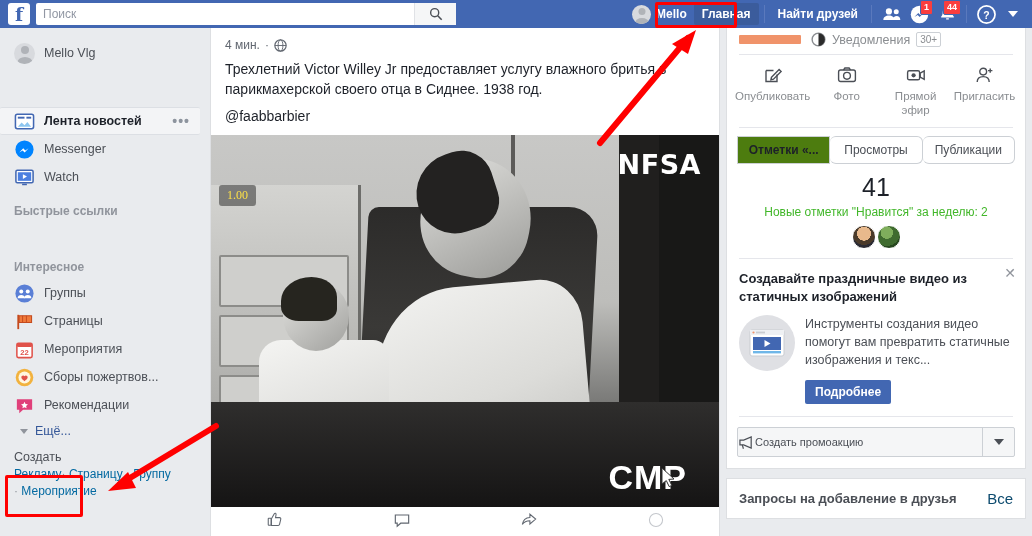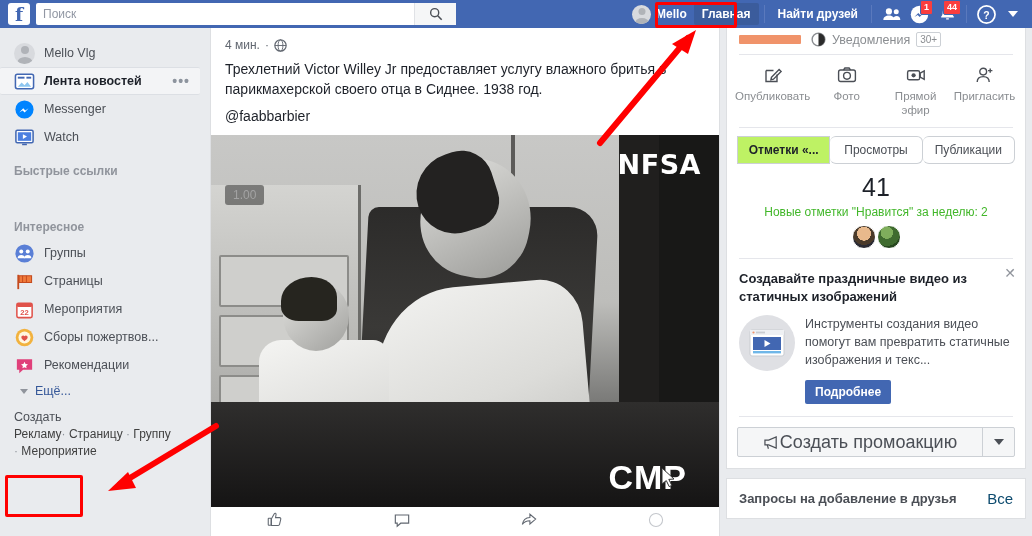--- a/index.html
+++ b/index.html
@@ -98,21 +98,21 @@
   }
   .side-row {
     display: flex; align-items: center; gap: 9px;
     height: 28px; padding: 0 10px 0 14px; cursor: pointer;
     font-size: 12.5px; color: #4b4f56;
   }
   .side-row.selected {
     background: #f3f4f6; border: 1px solid #dcdfe4;
     border-left: 0; border-right: 0;
     color: #1d2129; font-weight: bold;
-    margin-right: 10px; border-radius: 2px;
+    margin-right: 10px; border-radius: 2px; margin-top: 40px;
   }
   .side-user { font-size: 12.5px; color: #4b4f56; }
   .side-avatar {
     width: 21px; height: 21px; border-radius: 50%;
     background: #d8dade; position: relative; overflow: hidden; flex: 0 0 auto;
   }
   .side-avatar::before {
     content: ""; position: absolute; left: 50%; top: 3px;
     transform: translateX(-50%);
     width: 8px; height: 8px; border-radius: 50%; background: #b0b3b8;
@@ -134,21 +134,21 @@
     width: 0; height: 0;
     border-left: 4px solid transparent; border-right: 4px solid transparent;
     border-top: 5px solid #90949c; margin-left: 6px;
   }
   .more-label { color: #365899; font-size: 12.5px; }
   .create-block {
     padding: 4px 14px 0 14px; font-size: 12px; line-height: 17px;
     color: #90949c; margin-top: 2px;
   }
   .create-title { color: #4b4f56; font-size: 12.5px; }
-  .create-links a { color: #404040; text-decoration: none; cursor: pointer; }
+  .create-links a { color: #0369a1; text-decoration: none; cursor: pointer; }
 
   
   .feed {
     position: absolute; top: 28px; left: 210px; width: 510px; height: 508px;
     background: #fff; border-left: 1px solid #dddfe2; border-right: 1px solid #dddfe2;
     overflow: hidden;
   }
   .post-meta {
     font-size: 12px; color: #616770; padding: 10px 14px 0 14px;
     display: flex; align-items: center; gap: 5px;
@@ -184,24 +184,24 @@
   .m-hair { position: absolute; left: 205px; top: 18px; width: 80px; height: 80px;
     background: #232221; border-radius: 60% 45% 40% 55%; transform: rotate(-18deg);}
   .m-boy-head { position: absolute; left: 72px; top: 146px; width: 66px; height: 70px;
     background: linear-gradient(140deg,#e6e6e3,#a0a09d); border-radius: 50%; }
   .m-boy-hair { position: absolute; left: 70px; top: 142px; width: 56px; height: 44px;
     background: #26251f; border-radius: 60% 50% 30% 35%; }
   .m-boy-body { position: absolute; left: 48px; top: 205px; width: 130px; height: 170px;
     background: linear-gradient(160deg,#f4f4f2,#c9c9c6); border-radius: 22px 16px 0 0; }
   .m-pole { position: absolute; left: 300px; top: 0; width: 4px; height: 180px; background: #5c5b59; }
   .badge-dur {
-    position: absolute; left: 14px; top: 50px;
-    background: rgba(0,0,0,.42); color: #a3a3a3;
+    position: absolute; left: 8px; top: 50px;
+    background: rgba(0,0,0,.42); color: #fde047;
     font-size: 12px; padding: 3px 8px; border-radius: 3px;
-    font-family: Liberation Sans, sans-serif;
+    font-family: Liberation Serif, serif;
   }
   .wm-nfsa {
     position: absolute; right: 18px; top: 14px;
     color: #fff; font-size: 27px; font-weight: bold; letter-spacing: .5px;
     font-family: "DejaVu Sans", sans-serif;
   }
   .wm-cmp {
     position: absolute; right: 32px; bottom: 10px;
     color: #fff; font-size: 34px; font-weight: bold; letter-spacing: 1px;
   }
@@ -233,21 +233,21 @@
   .act { flex: 1; text-align: center; cursor: pointer; }
   .act-ico { height: 22px; display: flex; align-items: center; justify-content: center; }
   .act-label { font-size: 11.5px; color: #8a8d91; line-height: 14px; margin-top: 3px; padding: 0 2px; }
   .tabs { display: flex; padding: 8px 10px 0 10px; }
   .tab {
     flex: 1; height: 28px; border: 1px solid #ccd0d5;
     display: flex; align-items: center; justify-content: center;
     font-size: 12px; color: #4b4f56; background: #fff; cursor: pointer;
     white-space: nowrap; overflow: hidden;
   }
-  .tab.active { background: #bef264; color: #1d2129; font-weight: bold; }
+  .tab.active { background: #4d7c0f; color: #1d2129; font-weight: bold; }
   .tab + .tab { border-left: 0; border-radius: 6px; }
   .stat-num { text-align: center; font-size: 25px; color: #1d2129; padding: 9px 0 3px 0; font-weight: 300; }
   .stat-sub { text-align: center; font-size: 12px; color: #42b72a; }
   .stat-avs { display: flex; justify-content: center; gap: 1px; padding: 6px 0 9px 0; }
   .av-sm { width: 24px; height: 24px; border-radius: 50%; border: 1px solid #fff; }
   .av1 { background: radial-gradient(circle at 50% 35%, #e8b98c 0 38%, #4a3a2a 39% 62%, #2b2b33 63%); }
   .av2 { background: radial-gradient(circle at 40% 30%, #7fae5c 0 30%, #3f6b2f 31% 65%, #27471f 66%); }
   .promo { padding: 11px 12px 12px 12px; position: relative; }
   .promo-x { position: absolute; right: 9px; top: 7px; color: #90949c; font-size: 14px; cursor: pointer; line-height: 1; }
   .promo-title { font-size: 13px; font-weight: bold; color: #1d2129; line-height: 18px; padding-right: 18px; }
@@ -260,22 +260,22 @@
   .promo-btn {
     display: inline-block; margin: 9px 0 0 66px;
     background: #4267b2; color: #fff; font-size: 12px; font-weight: bold;
     padding: 5px 10px; border-radius: 2px; cursor: pointer;
   }
   .promo-wide-btn {
     margin: 0 10px 11px 10px; height: 30px;
     border: 1px solid #ccd0d5; background: #f5f6f7;
     display: flex; align-items: center; border-radius: 2px; cursor: pointer;
   }
-  .pwb-main { flex: 1; display: flex; align-items: center; justify-content: center; gap: 0;
-    font-size: 18px; color: #4b4f56; }
+  .pwb-main { flex: 1; display: flex; align-items: center; justify-content: flex-start; gap: 0;
+    font-size: 11px; color: #4b4f56; }
   .pwb-caret { width: 32px; height: 28px; border-left: 1px solid #ccd0d5;
     display: flex; align-items: center; justify-content: center; }
   .caret-sm { width: 0; height: 0; border-left: 5px solid transparent;
     border-right: 5px solid transparent; border-top: 6px solid #4b4f56; }
   .req-card { margin: 9px 6px 0 6px; }
   .req-head { display: flex; align-items: center; padding: 11px 12px; }
   .req-title { font-size: 13px; color: #4b4f56; font-weight: bold; }
   .req-all { margin-left: auto; font-size: 15px; color: #0c4a6e; cursor: pointer; }
 
   

